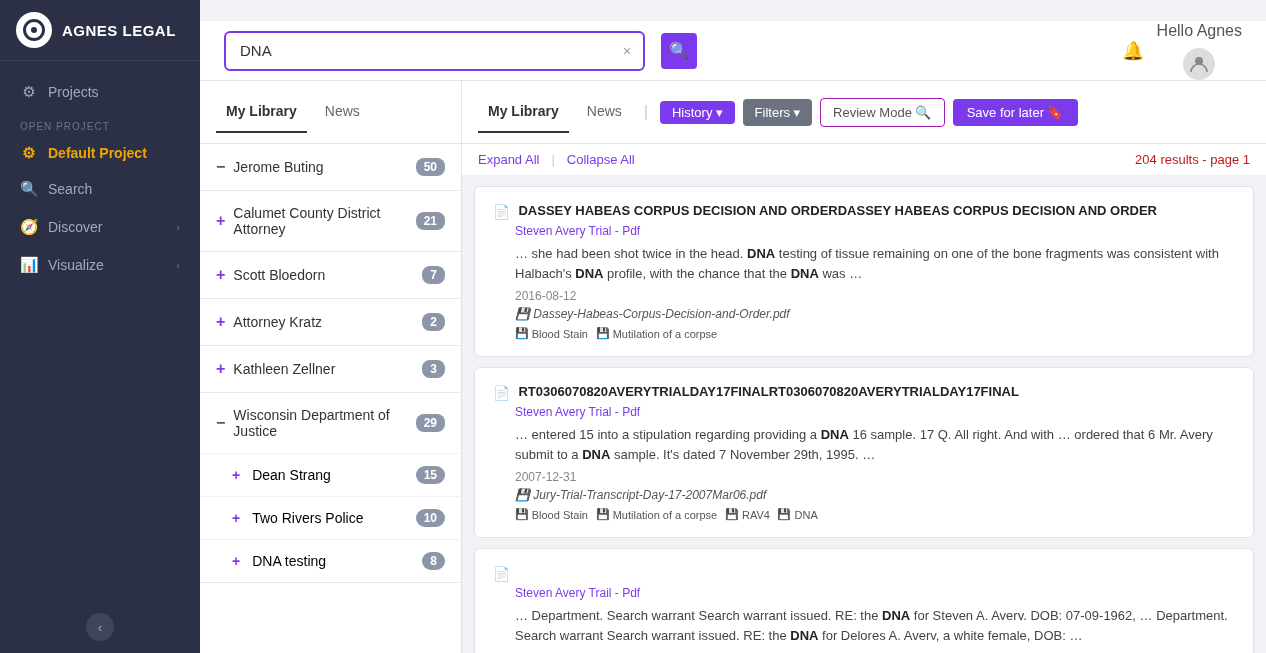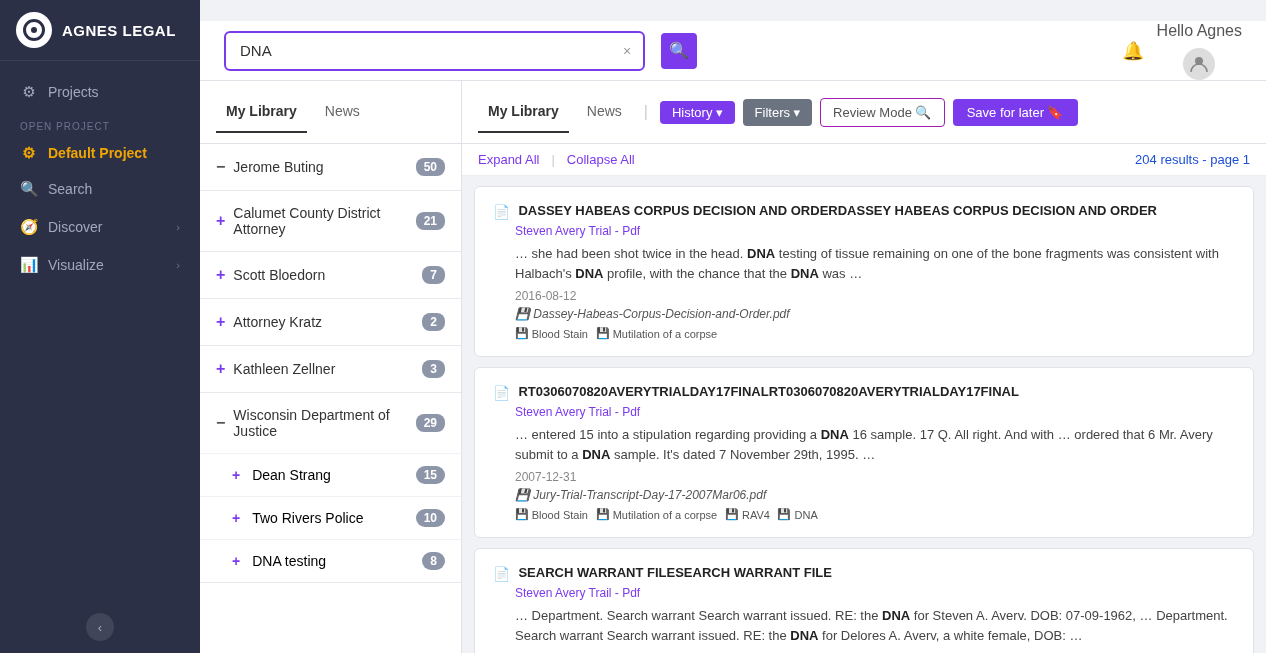--- a/index.html
+++ b/index.html
@@ -160,21 +160,21 @@
     
     .toolbar-row {
       display: flex; align-items: center; justify-content: space-between;
       padding: 8px 16px;
       background: #fff;
       border-bottom: 1px solid #eee;
     }
     .toolbar-left { display: flex; gap: 12px; font-size: 13px; color: #7c3aed; }
     .toolbar-left span { cursor: pointer; }
     .toolbar-left .sep { color: #ccc; }
-    .toolbar-right { font-size: 13px; color: #1d4ed8; }
+    .toolbar-right { font-size: 13px; color: #b91c1c; }
 
     
     .left-section { border-bottom: 1px solid #e8eaed; }
     .left-section-header {
       display: flex; align-items: center; justify-content: space-between;
       padding: 14px 16px;
       cursor: pointer;
     }
     .left-section-header .left-part { display: flex; align-items: center; gap: 8px; font-size: 14px; color: #333; }
     .left-section-header .badge {
@@ -458,21 +458,20 @@
           <span class="result-tag"><span class="tag-icon">💾</span> Blood Stain</span>
           <span class="result-tag"><span class="tag-icon">💾</span> Mutilation of a corpse</span>
           <span class="result-tag"><span class="tag-icon">💾</span> RAV4</span>
           <span class="result-tag"><span class="tag-icon">💾</span> DNA</span>
         </div>
       </div>
 
       <div class="result-card">
         <div class="result-title">
           <span class="doc-icon">📄</span>
-          <span style="cursor:pointer;">SEARCH WARRANT FILESEARCH WARRANT FILE</span>
         </div>
         <div class="result-source" style="cursor:pointer;">Steven Avery Trail - Pdf</div>
         <div class="result-snippet">… Department. Search warrant Search warrant issued. RE: the <strong>DNA</strong> for Steven A. Averv. DOB: 07-09-1962, … Department. Search warrant Search warrant issued. RE: the <strong>DNA</strong> for Delores A. Averv, a white female, DOB: …</div>
         <div class="result-date">2016-02-05</div>
       </div>
 
     </div>
   </div>
 </div>
 

